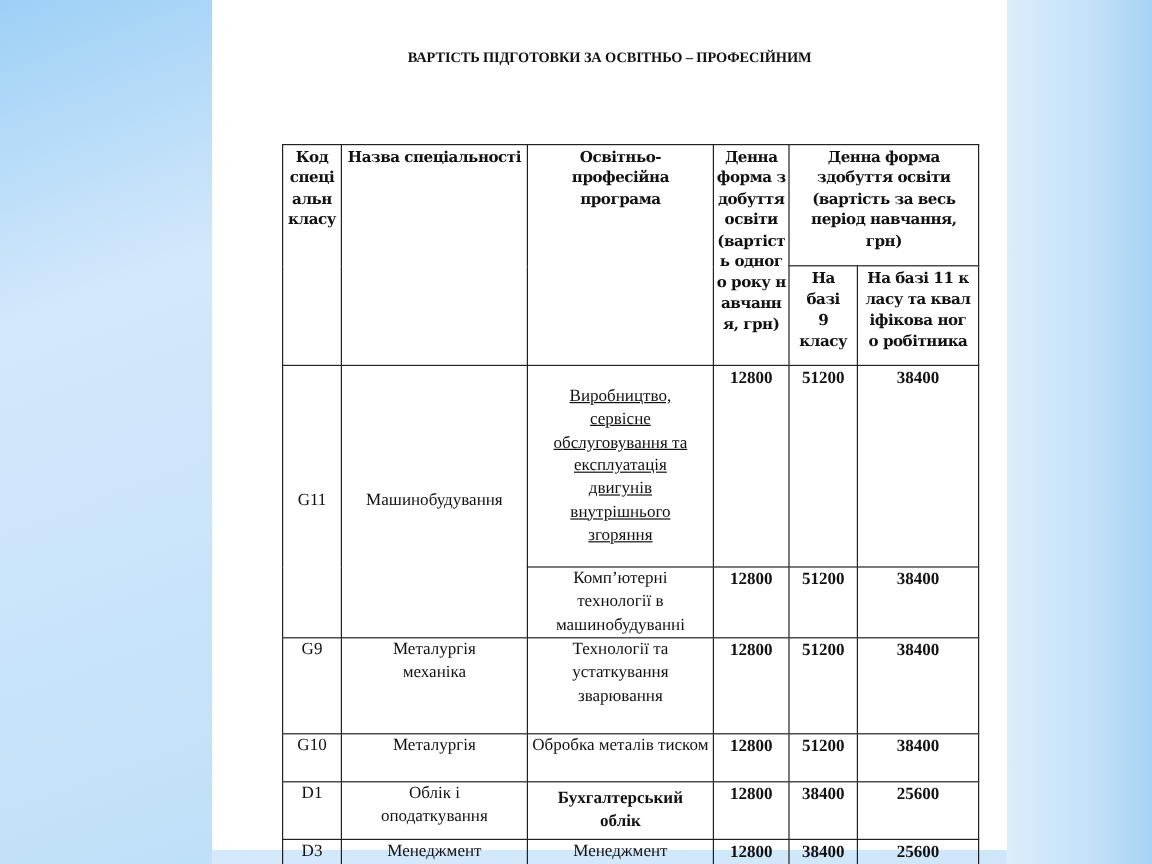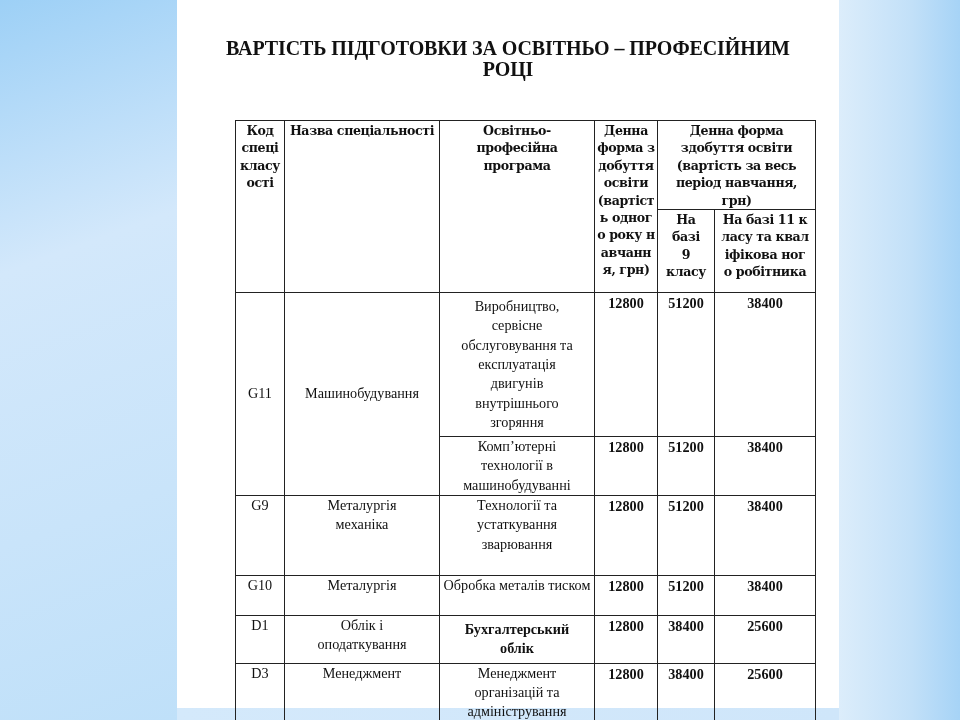--- a/index.html
+++ b/index.html
@@ -11,21 +11,21 @@
   }
   .bg-left, .bg-right { position:absolute; top:0; height:720px; }
   .bg-left { left:0; width:177px; background: linear-gradient(160deg, #9dd0f6 0%, #d3e8fb 35%, #c9e4fa 70%, #bfe0f9 100%); }
   .bg-right { left:839px; width:121px; background: linear-gradient(90deg, #dcedfb 0%, #c2e0f8 60%, #a6d3f6 100%); }
   .bg-bottom { position:absolute; left:177px; top:708px; width:662px; height:12px; background: linear-gradient(90deg,#d4e9fb,#cfe6fa); }
   .page {
     position:absolute; left:177px; top:0; width:662px; height:708px; background:#ffffff;
   }
   .title {
     position:absolute; left:0; top:38px; width:662px; text-align:center;
-    font-weight:bold; font-size:20px; line-height:21px; letter-spacing:-0.1px;
+    font-weight:bold; font-size:12px; line-height:21px; letter-spacing:-0.1px;
   }
   .title div { white-space:nowrap; }
   table {
     position:absolute; left:58px; top:120px;
     border-collapse:collapse; table-layout:fixed;
     font-size:14.2px; line-height:19.3px;
   }
   td {
     border:1px solid #222; vertical-align:top; text-align:center; padding:0 2px;
     overflow:hidden;
@@ -37,49 +37,48 @@
 </head>
 <body>
 
 <div class="bg-left"></div>
 <div class="bg-right"></div>
 <div class="bg-bottom"></div>
 
 <div class="page">
   <div class="title">
     <div>ВАРТІСТЬ ПІДГОТОВКИ ЗА ОСВІТНЬО – ПРОФЕСІЙНИМ</div>
-    <div>РОЦІ</div>
   </div>
 
   <table>
     <colgroup>
       <col style="width:49px">
         <col style="width:155px">
         <col style="width:155px">
       <col style="width:63px">
         <col style="width:57px">
         <col style="width:101px">
     </colgroup>
     <tbody>
         <tr class="hdr" style="height:68px">
-      <td rowspan="2" style="padding:1px 4px 0 4px;">Код спеці класу ості</td>
+      <td rowspan="2" style="padding:1px 4px 0 4px;">Код спеці альн класу</td>
       <td rowspan="2">Назва спеціальності</td>
       <td rowspan="2" style="padding:1px 36px 0 36px;">Освітньо-професійна програма</td>
       <td rowspan="2" style="word-break:break-all;">Денна форма здобуття освіти (вартіст ь одного року навчанн я, грн)</td>
-      <td colspan="2" style="padding:1px 6px 0 6px;">Денна форма здобуття освіти (вартість за весь період навчання, грн)</td>
+      <td colspan="2" style="padding:1px 6px 12px 6px;">Денна форма здобуття освіти (вартість за весь період навчання, грн)</td>
     </tr>
     <tr class="hdr" style="height:83px">
       <td style="padding:1px 8px 0 8px;">На базі 9 класу</td>
       <td style="word-break:break-all; padding:1px 6px 0 6px;">На базі 11 класу та кваліфікова ного робітника</td>
     </tr>
 
     <tr style="height:138px">
       <td rowspan="2" class="mid">G11</td>
       <td rowspan="2" class="mid">Машинобудування</td>
-      <td style="padding:4px 12px;">Виробництво, сервісне обслуговування та експлуатація двигунів внутрішнього згоряння</td>
+      <td style="padding:16px 12px;text-decoration:underline;">Виробництво, сервісне обслуговування та експлуатація двигунів внутрішнього згоряння</td>
       <td class="num">12800</td>
       <td class="num">51200</td>
       <td class="num">38400</td>
     </tr>
     <tr style="height:58px">
       <td style="padding:0 10px;">Комп’ютерні технології в машинобудуванні</td>
       <td class="num">12800</td>
       <td class="num">51200</td>
       <td class="num">38400</td>
     </tr>

